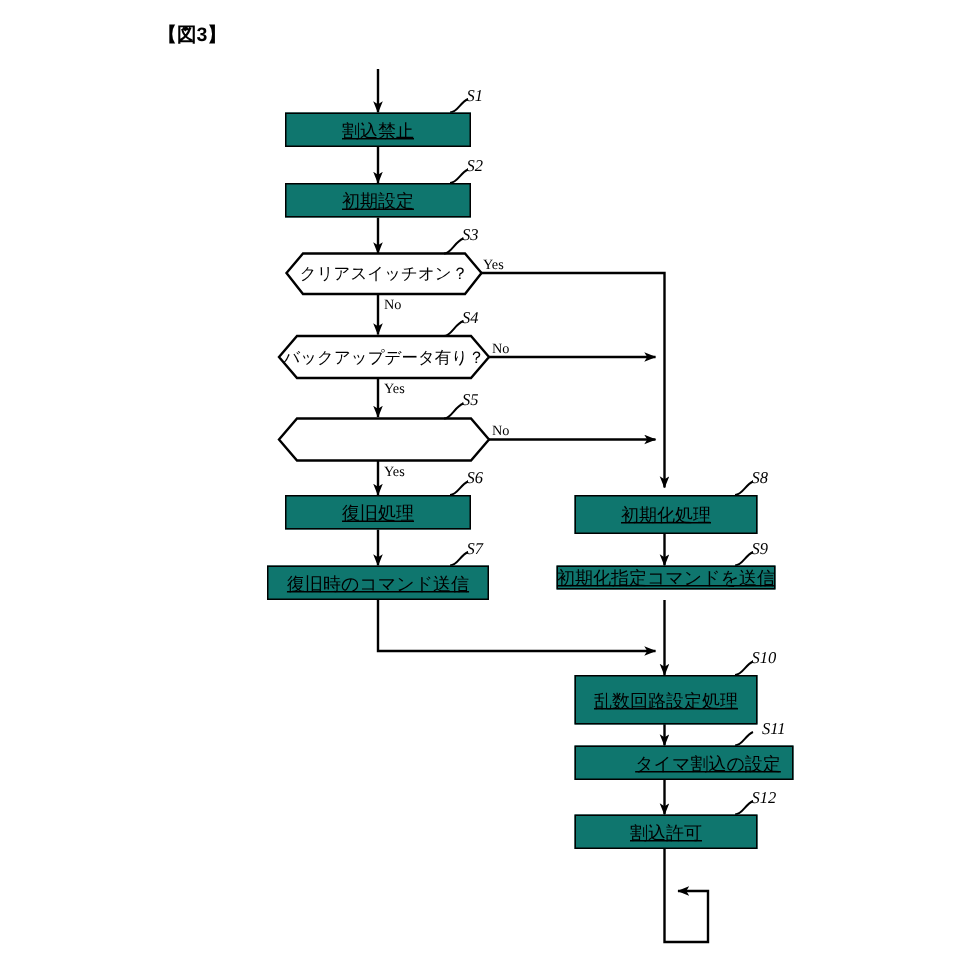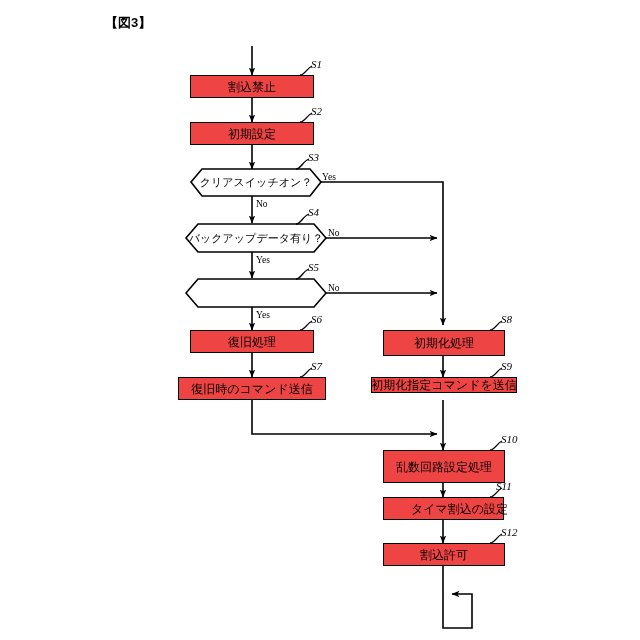--- a/index.html
+++ b/index.html
@@ -4,21 +4,21 @@
 <style>
   html,body{margin:0;padding:0;background:#ffffff;}
   body{width:640px;height:640px;overflow:hidden;
        font-family:"Liberation Sans","DejaVu Sans",sans-serif;color:#000;}
   #canvas{position:relative;width:640px;height:640px;}
   .fig-label{position:absolute;left:105px;top:14px;font-size:13px;letter-spacing:0px;font-weight:bold;}
   svg{position:absolute;left:0;top:0;width:640px;height:640px;}
   .nodes{position:absolute;left:0;top:0;width:640px;height:640px;}
   .node{position:absolute;display:flex;align-items:center;justify-content:center;
         box-sizing:border-box;font-size:12px;line-height:1;white-space:nowrap;}
-  .proc{border:1.6px solid #000;background:#ef4444;}
+  .proc{border:1.6px solid #000;background:#0f766e;text-decoration:underline;}
   .hexlabel{position:absolute;display:flex;align-items:center;justify-content:center;
             font-size:11px;white-space:nowrap;box-sizing:border-box;}
   .term{position:absolute;display:flex;align-items:center;justify-content:center;
         border:1.8px solid #000;border-radius:999px;background:#fff;
         font-size:12px;white-space:nowrap;box-sizing:border-box;}
   .steplabel{position:absolute;font-size:11px;font-style:italic;font-family:"Liberation Serif","DejaVu Serif",serif;}
   .branch{position:absolute;font-size:9.5px;font-family:"Liberation Serif","DejaVu Serif",serif;}
 </style>
 </head>
 <body>
@@ -116,38 +116,38 @@
 
     <div class="node proc" style="left:383px;top:330px;width:122px;height:26px;">
       <span>初期化処理</span>
     </div>
     <div class="node proc" style="left:371px;top:377px;width:146px;height:16px;">
       <span>初期化指定コマンドを送信</span>
     </div>
     <div class="node proc" style="left:383px;top:450px;width:122px;height:33px;">
       <span>乱数回路設定処理</span>
     </div>
-    <div class="node proc" style="left:383px;top:497px;width:121px;height:23px;padding-left:32px;">
+    <div class="node proc" style="left:383px;top:497px;width:146px;height:23px;padding-left:32px;">
       <span>タイマ割込の設定</span>
     </div>
     <div class="node proc" style="left:383px;top:543px;width:122px;height:23px;">
       <span>割込許可</span>
     </div>
 
     <div class="steplabel" style="left:311px;top:58px;">S1</div>
     <div class="steplabel" style="left:311px;top:105px;">S2</div>
     <div class="steplabel" style="left:308px;top:151px;">S3</div>
     <div class="steplabel" style="left:308px;top:206px;">S4</div>
     <div class="steplabel" style="left:308px;top:261px;">S5</div>
     <div class="steplabel" style="left:311px;top:313px;">S6</div>
     <div class="steplabel" style="left:311px;top:360px;">S7</div>
     <div class="steplabel" style="left:501px;top:313px;">S8</div>
     <div class="steplabel" style="left:501px;top:360px;">S9</div>
     <div class="steplabel" style="left:501px;top:433px;">S10</div>
-    <div class="steplabel" style="left:496px;top:480px;">S11</div>
+    <div class="steplabel" style="left:508px;top:480px;">S11</div>
     <div class="steplabel" style="left:501px;top:526px;">S12</div>
 
     <div class="branch" style="left:322px;top:172px;">Yes</div>
     <div class="branch" style="left:256px;top:199px;">No</div>
     <div class="branch" style="left:328px;top:228px;">No</div>
     <div class="branch" style="left:256px;top:255px;">Yes</div>
     <div class="branch" style="left:328px;top:283px;">No</div>
     <div class="branch" style="left:256px;top:310px;">Yes</div>
 
   </div>

